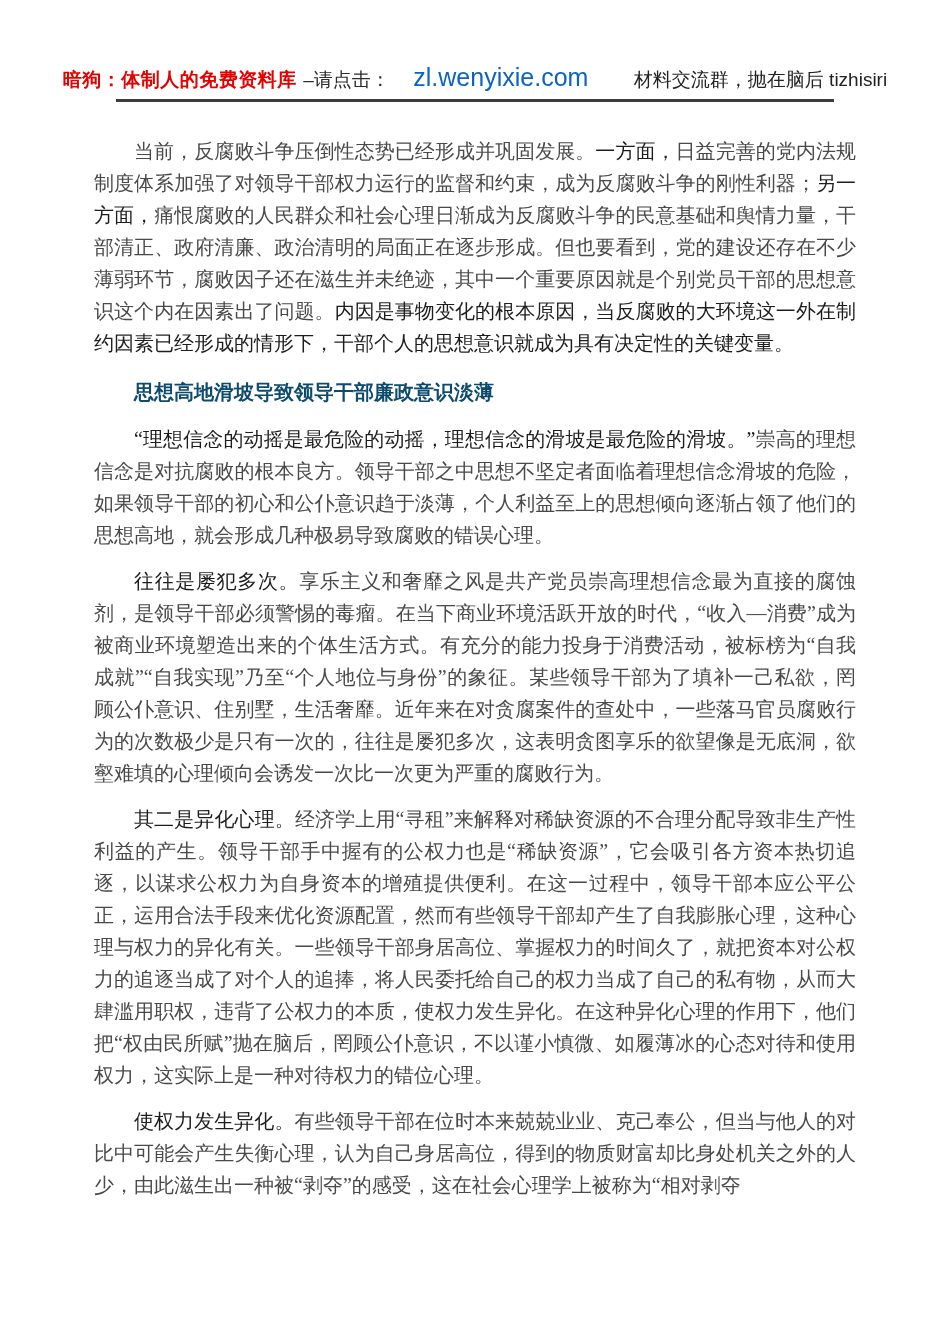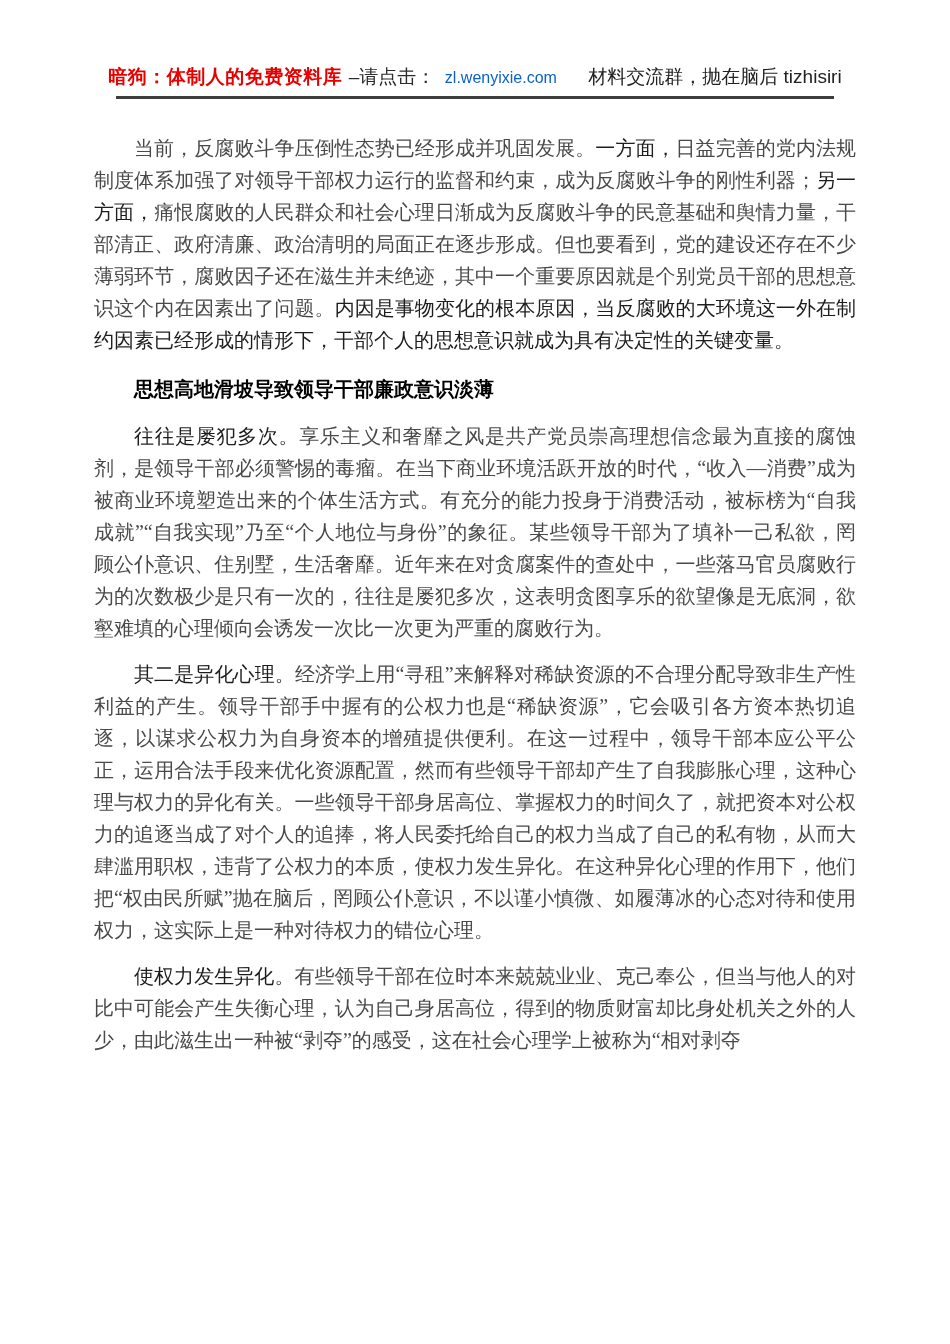--- a/index.html
+++ b/index.html
@@ -33,23 +33,23 @@
     font-weight: bold;
     font-size: 19px;
     letter-spacing: 0.5px;
     margin-top: 13px;
   }
   .prompt {
     font-size: 19px;
     margin-left: 2px;
   }
   .link {
-    font-size: 16px;
+    font-size: 25px;
     text-decoration: none;
-    margin: 0 5px;
+    margin: 0 19px;
     font-family: "Liberation Sans", sans-serif;
   }
   .contact {
     font-size: 19px;
     margin-left: 22px;
   }
   .rule {
     height: 3px;
     width: 718px;
     margin: 5px auto 0 auto;
@@ -86,19 +86,20 @@
       <span class="brand" style="color: rgb(230, 0, 0);">暗狗：体制人的免费资料库</span>
       <span class="prompt" style="color: rgb(43, 43, 43); margin-top: 12px;">–请点击：</span>
       <a class="link" href="#" style="color: rgb(11, 99, 197);">zl.wenyixie.com</a>
       <span class="contact" style="color: rgb(34, 34, 34);">材料交流群，抛在脑后 tizhisiri</span>
     </div>
     <div class="rule" style="background: rgb(61, 61, 61);"></div>
   </div>
 
   <div class="article" id="article" style="color: rgb(73, 73, 73);">
       <p class="para"><span>当前，反腐败斗争压倒性态势已经形成并巩固发展。</span><strong style="color: rgb(29, 29, 29);">一方面，</strong><span>日益完善的党内法规制度体系加强了对领导干部权力运行的监督和约束，成为反腐败斗争的刚性利器；</span><strong style="color: rgb(29, 29, 29);">另一方面，</strong><span>痛恨腐败的人民群众和社会心理日渐成为反腐败斗争的民意基础和舆情力量，干部清正、政府清廉、政治清明的局面正在逐步形成。但也要看到，党的建设还存在不少薄弱环节，腐败因子还在滋生并未绝迹，其中一个重要原因就是个别党员干部的思想意识这个内在因素出了问题。</span><strong style="color: rgb(29, 29, 29);">内因是事物变化的根本原因，当反腐败的大环境这一外在制约因素已经形成的情形下，干部个人的思想意识就成为具有决定性的关键变量。</strong></p>
-      <p class="heading" style="color: #000000;"><strong>思想高地滑坡导致领导干部廉政意识淡薄</strong></p>
+      <p class="heading" style="color: #0c4a6e;"><strong>思想高地滑坡导致领导干部廉政意识淡薄</strong></p>
+      <p class="para"><strong style="color: rgb(29, 29, 29);">“理想信念的动摇是最危险的动摇，理想信念的滑坡是最危险的滑坡。”</strong><span>崇高的理想信念是对抗腐败的根本良方。领导干部之中思想不坚定者面临着理想信念滑坡的危险，如果领导干部的初心和公仆意识趋于淡薄，个人利益至上的思想倾向逐渐占领了他们的思想高地，就会形成几种极易导致腐败的错误心理。</span></p>
       <p class="para"><strong style="color: rgb(29, 29, 29);">往往是屡犯多次。</strong><span>享乐主义和奢靡之风是共产党员崇高理想信念最为直接的腐蚀剂，是领导干部必须警惕的毒瘤。在当下商业环境活跃开放的时代，“收入—消费”成为被商业环境塑造出来的个体生活方式。有充分的能力投身于消费活动，被标榜为“自我成就”“自我实现”乃至“个人地位与身份”的象征。某些领导干部为了填补一己私欲，罔顾公仆意识、住别墅，生活奢靡。近年来在对贪腐案件的查处中，一些落马官员腐败行为的次数极少是只有一次的，往往是屡犯多次，这表明贪图享乐的欲望像是无底洞，欲壑难填的心理倾向会诱发一次比一次更为严重的腐败行为。</span></p>
       <p class="para"><strong style="color: rgb(29, 29, 29);">其二是异化心理。</strong><span>经济学上用“寻租”来解释对稀缺资源的不合理分配导致非生产性利益的产生。领导干部手中握有的公权力也是“稀缺资源”，它会吸引各方资本热切追逐，以谋求公权力为自身资本的增殖提供便利。在这一过程中，领导干部本应公平公正，运用合法手段来优化资源配置，然而有些领导干部却产生了自我膨胀心理，这种心理与权力的异化有关。一些领导干部身居高位、掌握权力的时间久了，就把资本对公权力的追逐当成了对个人的追捧，将人民委托给自己的权力当成了自己的私有物，从而大肆滥用职权，违背了公权力的本质，使权力发生异化。在这种异化心理的作用下，他们把“权由民所赋”抛在脑后，罔顾公仆意识，不以谨小慎微、如履薄冰的心态对待和使用权力，这实际上是一种对待权力的错位心理。</span></p>
       <p class="para"><strong style="color: rgb(29, 29, 29);">使权力发生异化。</strong><span>有些领导干部在位时本来兢兢业业、克己奉公，但当与他人的对比中可能会产生失衡心理，认为自己身居高位，得到的物质财富却比身处机关之外的人少，由此滋生出一种被“剥夺”的感受，这在社会心理学上被称为“相对剥夺</span></p>
     </div>
 
 </div>
 
 </body></html>

